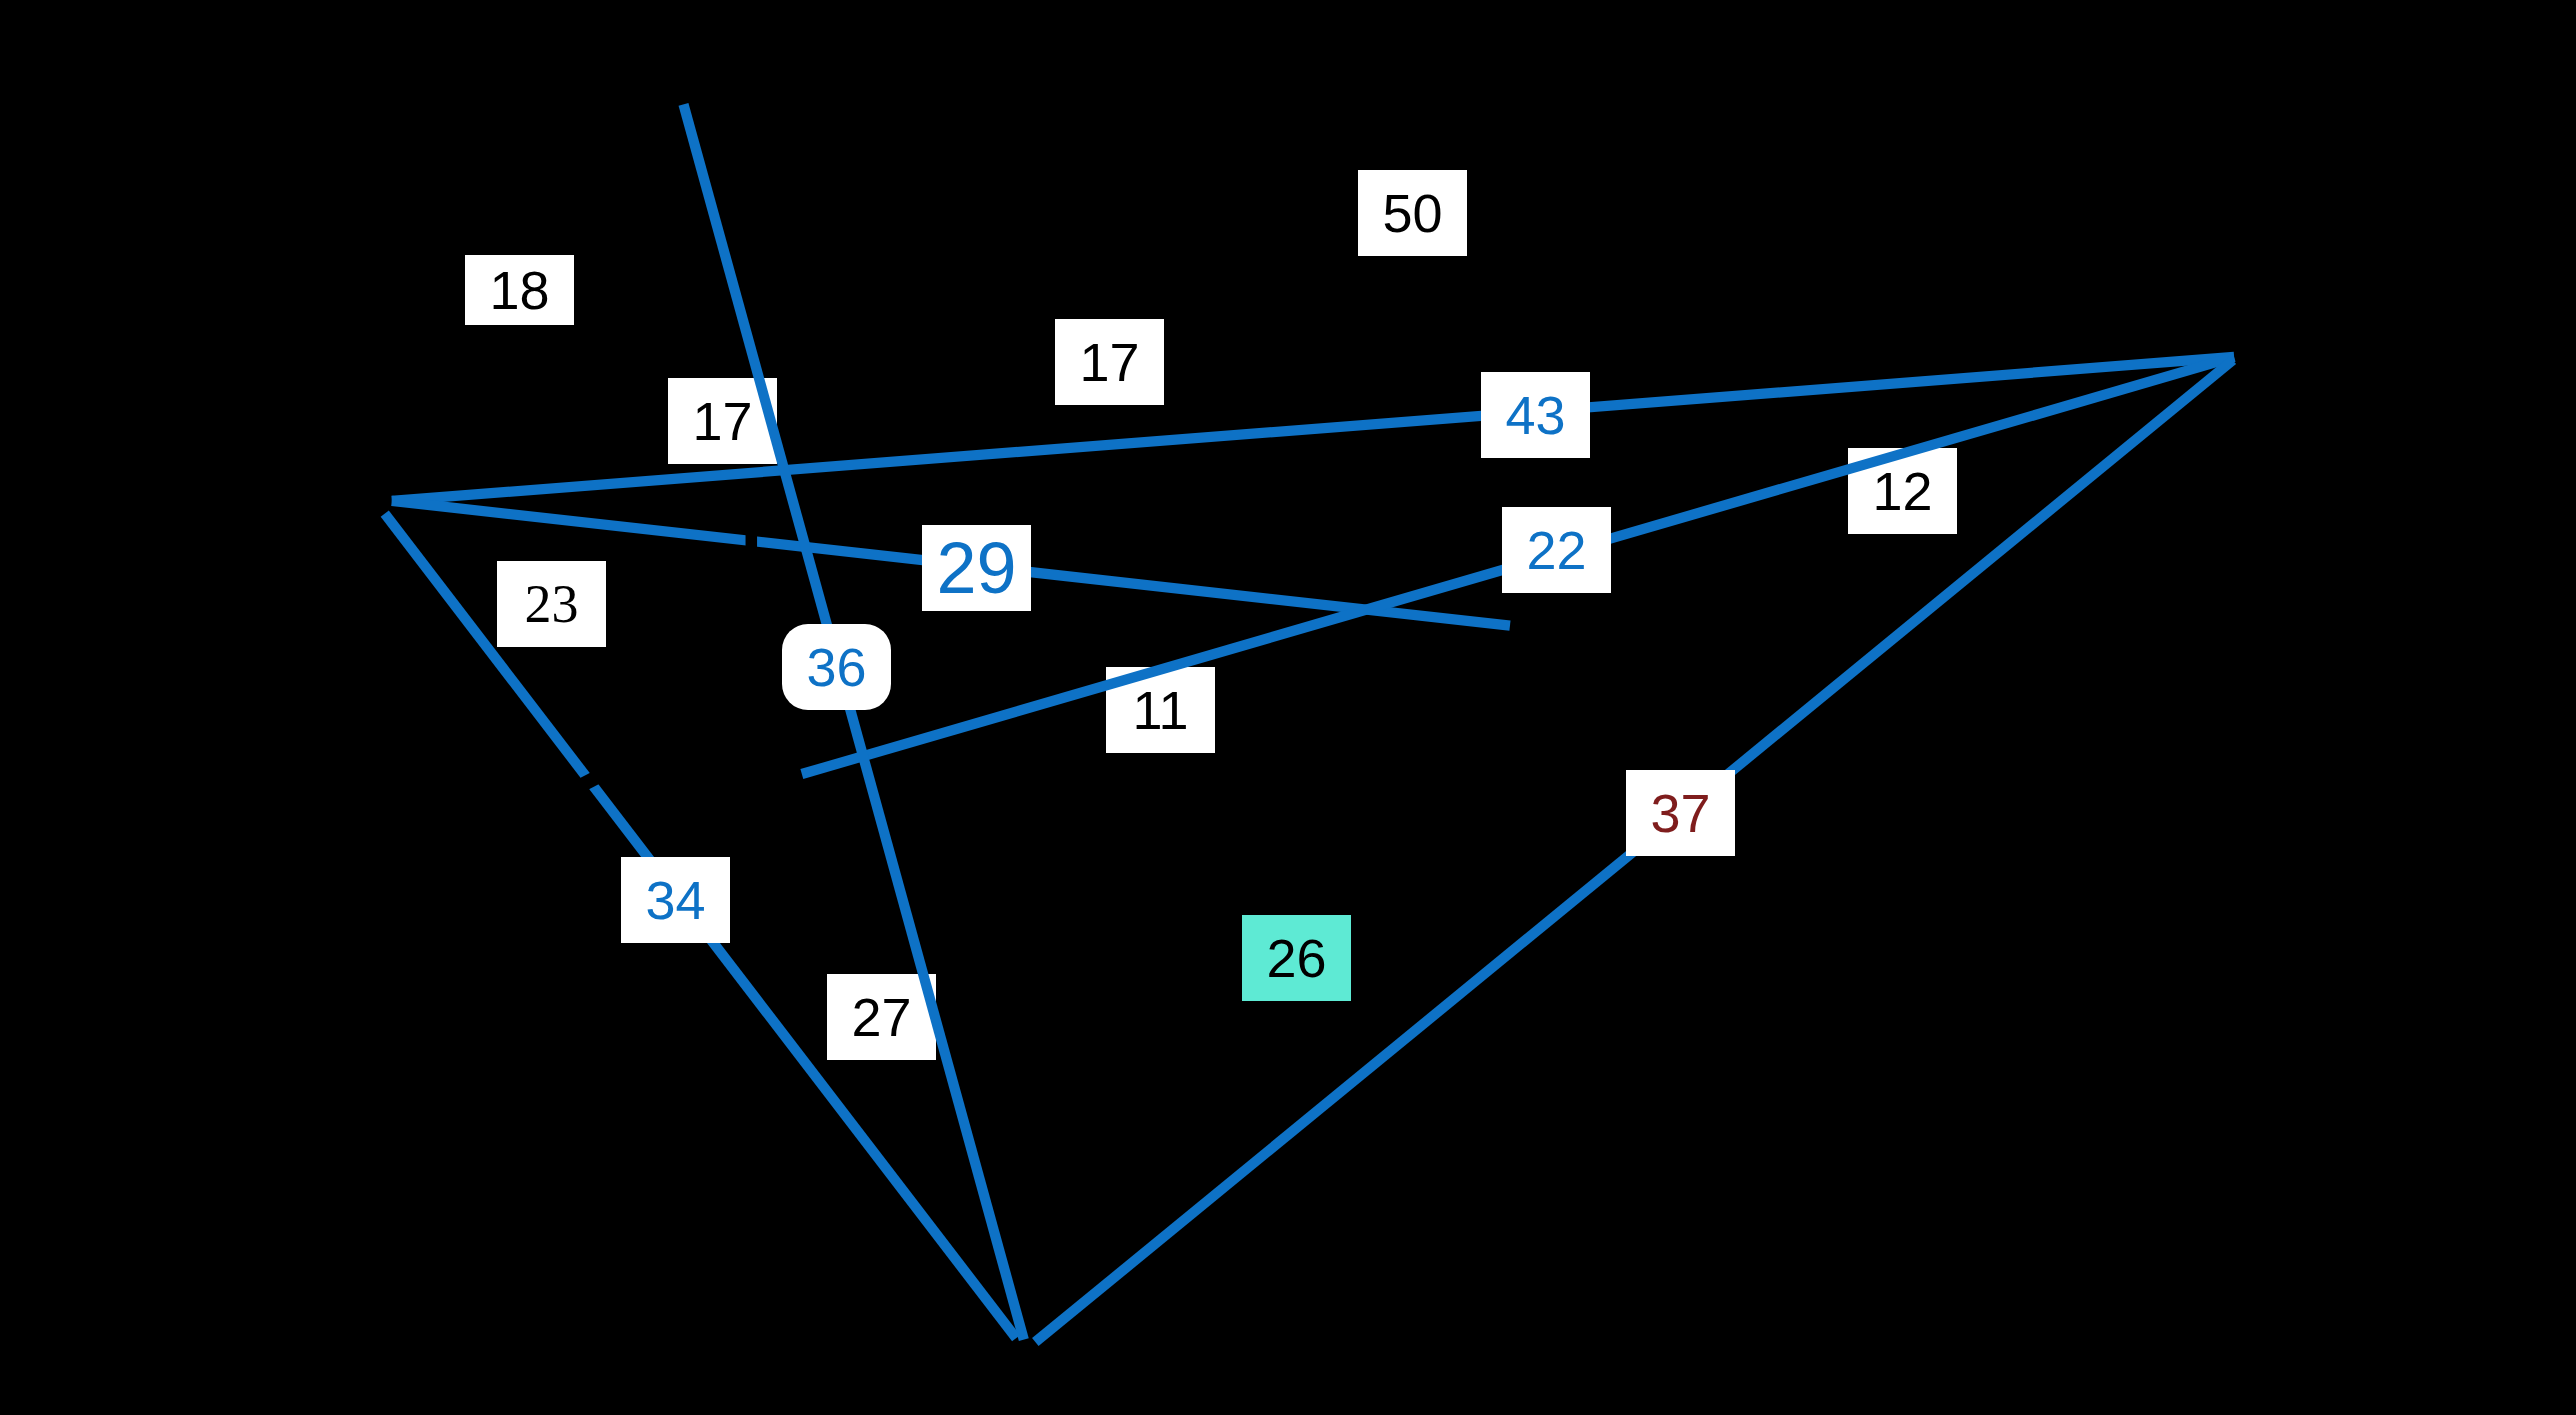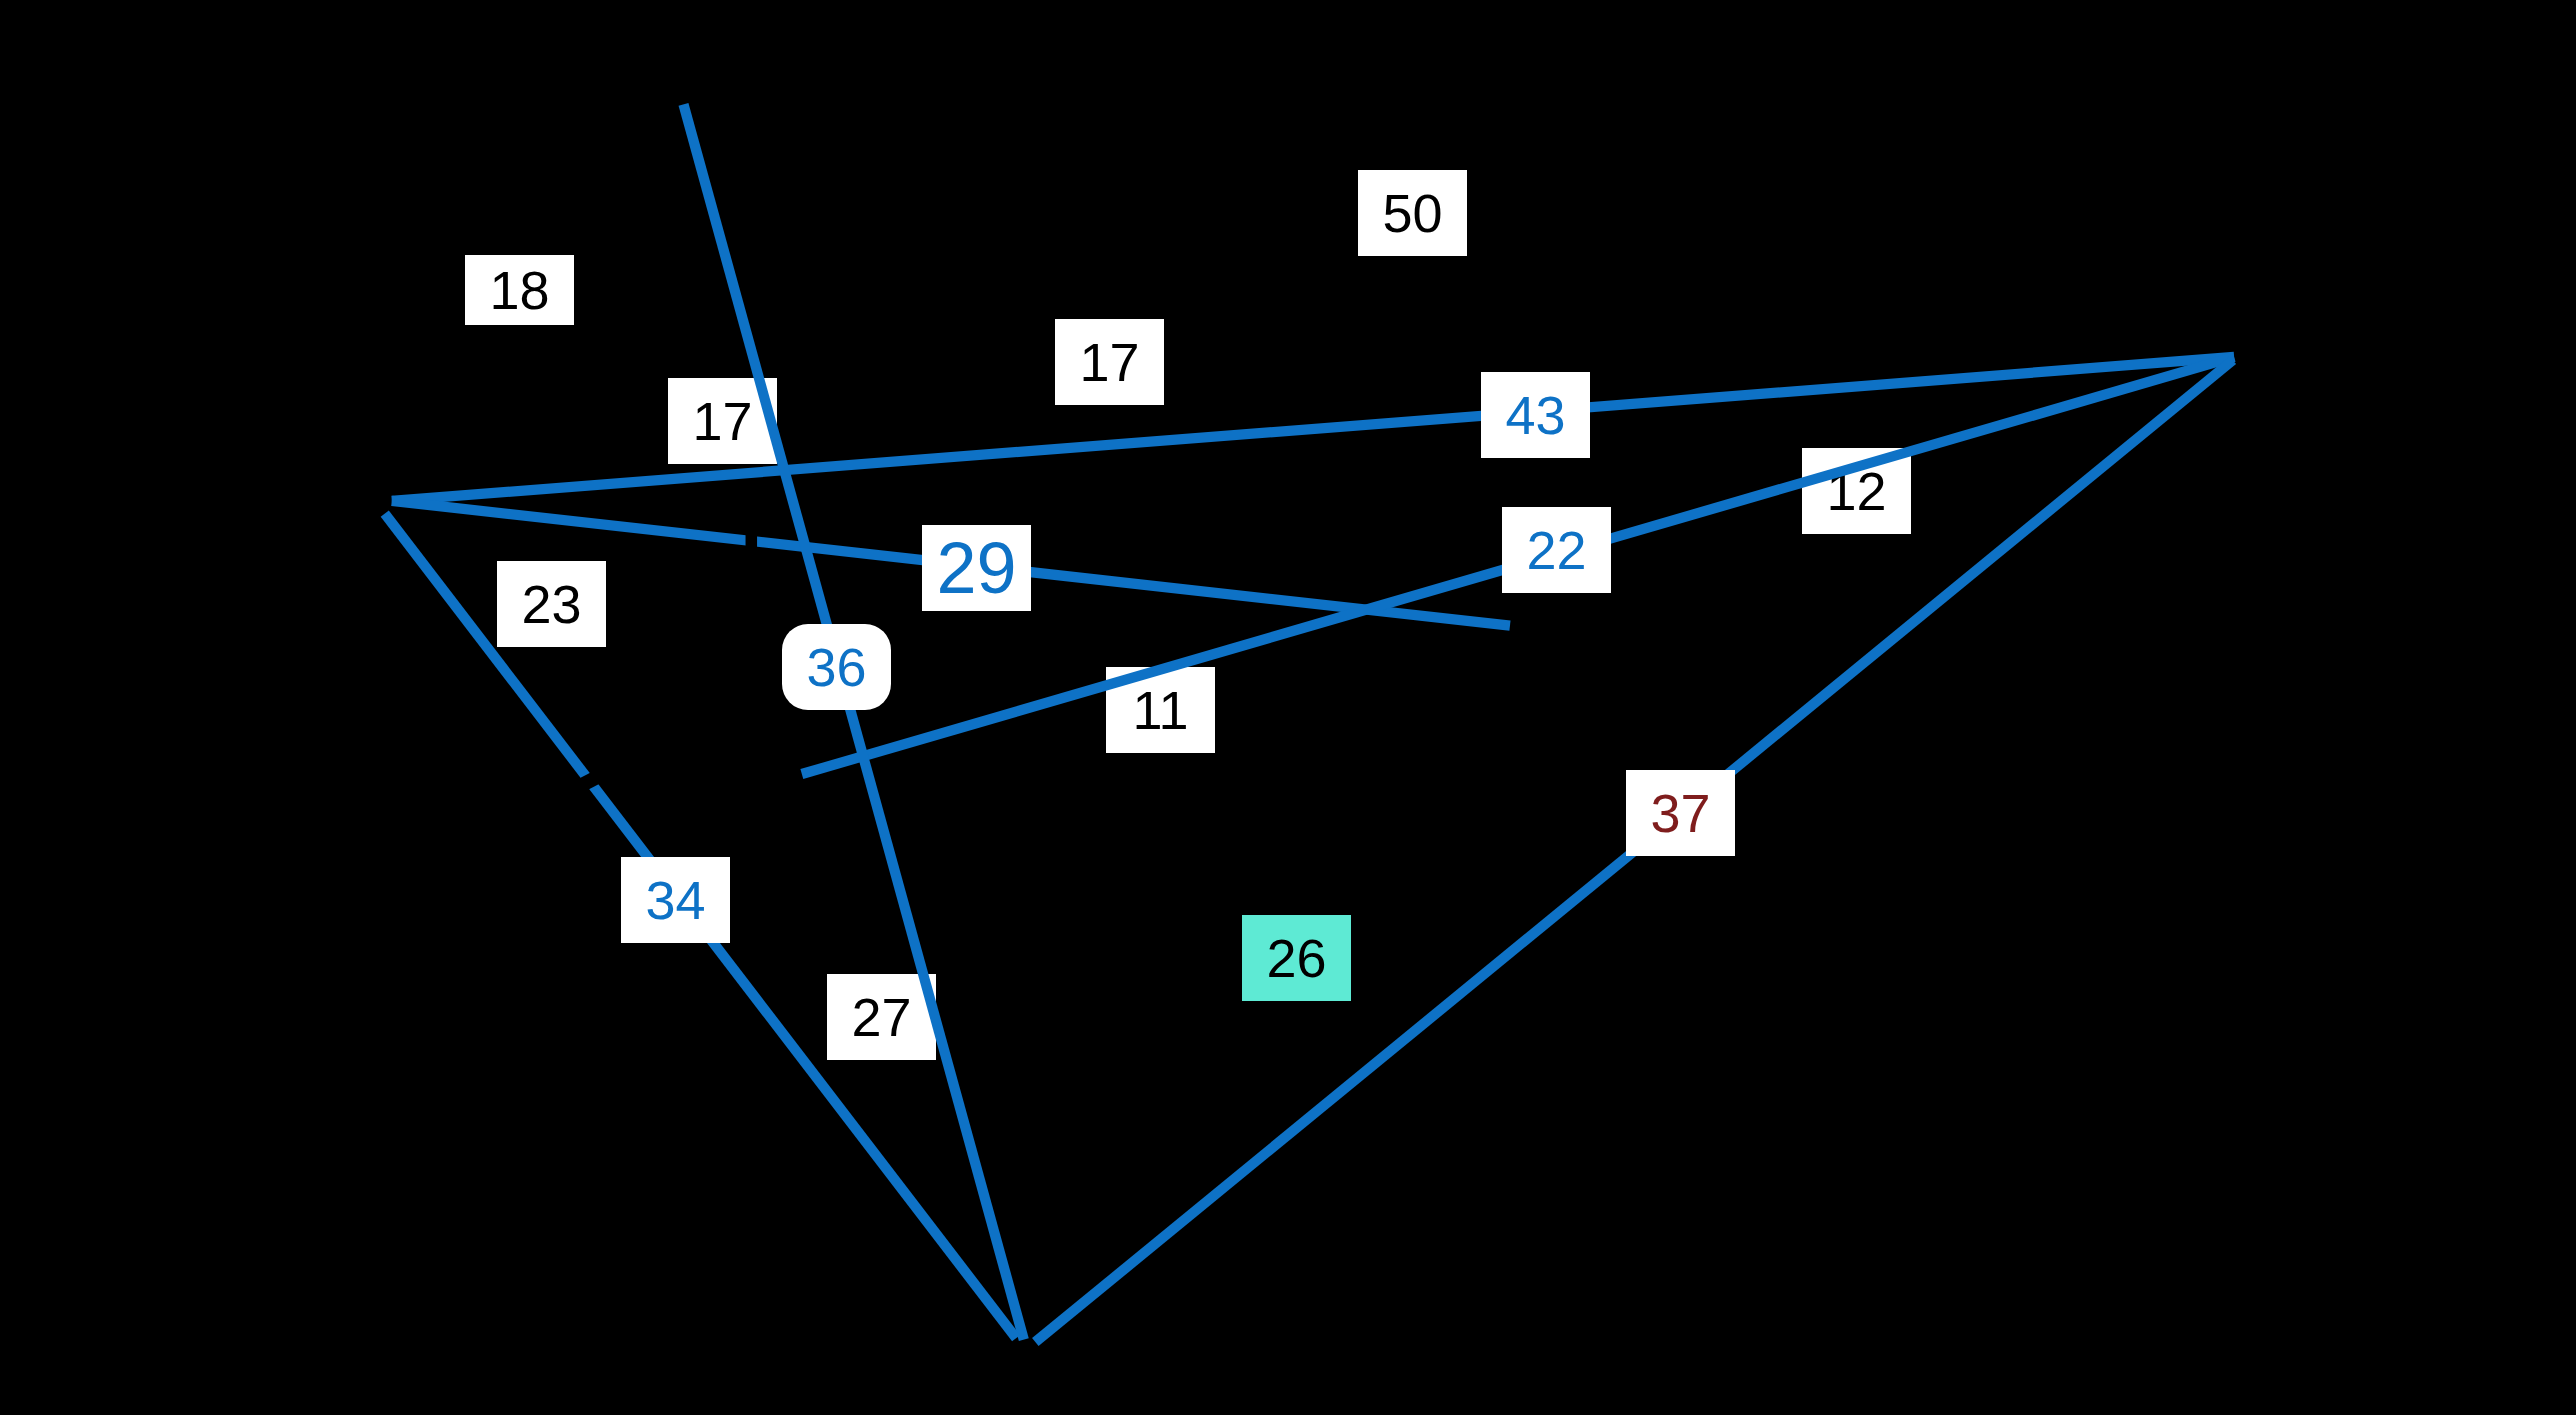--- a/index.html
+++ b/index.html
@@ -30,22 +30,22 @@
 </style>
 </head>
 <body>
 
 <div id="stage">
   <div id="labels-under">
       <div class="edge-label" style="width: 109px; height: 70px; left: 465px; top: 255px; background: rgb(255, 255, 255); color: rgb(0, 0, 0); font-size: 54px;">18</div>
       <div class="edge-label" style="width: 109px; height: 86px; left: 1358px; top: 170px; background: rgb(255, 255, 255); color: rgb(0, 0, 0); font-size: 54px;">50</div>
       <div class="edge-label" style="width: 109px; height: 86px; left: 1055px; top: 319px; background: rgb(255, 255, 255); color: rgb(0, 0, 0); font-size: 54px;">17</div>
       <div class="edge-label" style="width: 109px; height: 86px; left: 668px; top: 378px; background: rgb(255, 255, 255); color: rgb(0, 0, 0); font-size: 54px;">17</div>
-      <div class="edge-label" style="width: 109px; height: 86px; left: 1802px; top: 448px; background: rgb(255, 255, 255); color: rgb(0, 0, 0); font-size: 54px;">12</div>
-      <div class="edge-label" style="width: 109px; height: 86px; left: 497px; top: 561px; background: rgb(255, 255, 255); color: rgb(0, 0, 0); font-size: 54px;">23</div>
+      <div class="edge-label" style="width: 109px; height: 86px; left: 1848px; top: 448px; background: rgb(255, 255, 255); color: rgb(0, 0, 0); font-size: 54px;">12</div>
+      <div class="edge-label" style="width: 109px; height: 86px; left: 497px; top: 561px; background: rgb(255, 255, 255); color: rgb(0, 0, 0); font-size: 54px; font-family: Liberation Serif, serif;">23</div>
       <div class="edge-label" style="width: 109px; height: 86px; left: 1106px; top: 667px; background: rgb(255, 255, 255); color: rgb(0, 0, 0); font-size: 54px;">11</div>
       <div class="edge-label" style="width: 109px; height: 86px; left: 1242px; top: 915px; background: #5eead4; color: rgb(0, 0, 0); font-size: 54px;">26</div>
       <div class="edge-label" style="width: 109px; height: 86px; left: 827px; top: 974px; background: rgb(255, 255, 255); color: rgb(0, 0, 0); font-size: 54px;">27</div>
     </div>
   <svg id="edge-canvas" width="2576" height="1415" viewBox="0 0 4026 2212" xmlns="http://www.w3.org/2000/svg">
       <line x1="612" y1="783" x2="3492" y2="558" stroke="#0e72c6" stroke-width="16" stroke-linecap="butt"></line>
       <line x1="612" y1="783" x2="2360" y2="978" stroke="#0e72c6" stroke-width="16" stroke-linecap="butt"></line>
       <line x1="1253" y1="1210" x2="3492" y2="558" stroke="#0e72c6" stroke-width="16" stroke-linecap="butt"></line>
       <line x1="1068" y1="163" x2="1600" y2="2094" stroke="#0e72c6" stroke-width="16" stroke-linecap="butt"></line>
       <line x1="3490" y1="563" x2="1618" y2="2098" stroke="#0e72c6" stroke-width="16" stroke-linecap="butt"></line>

